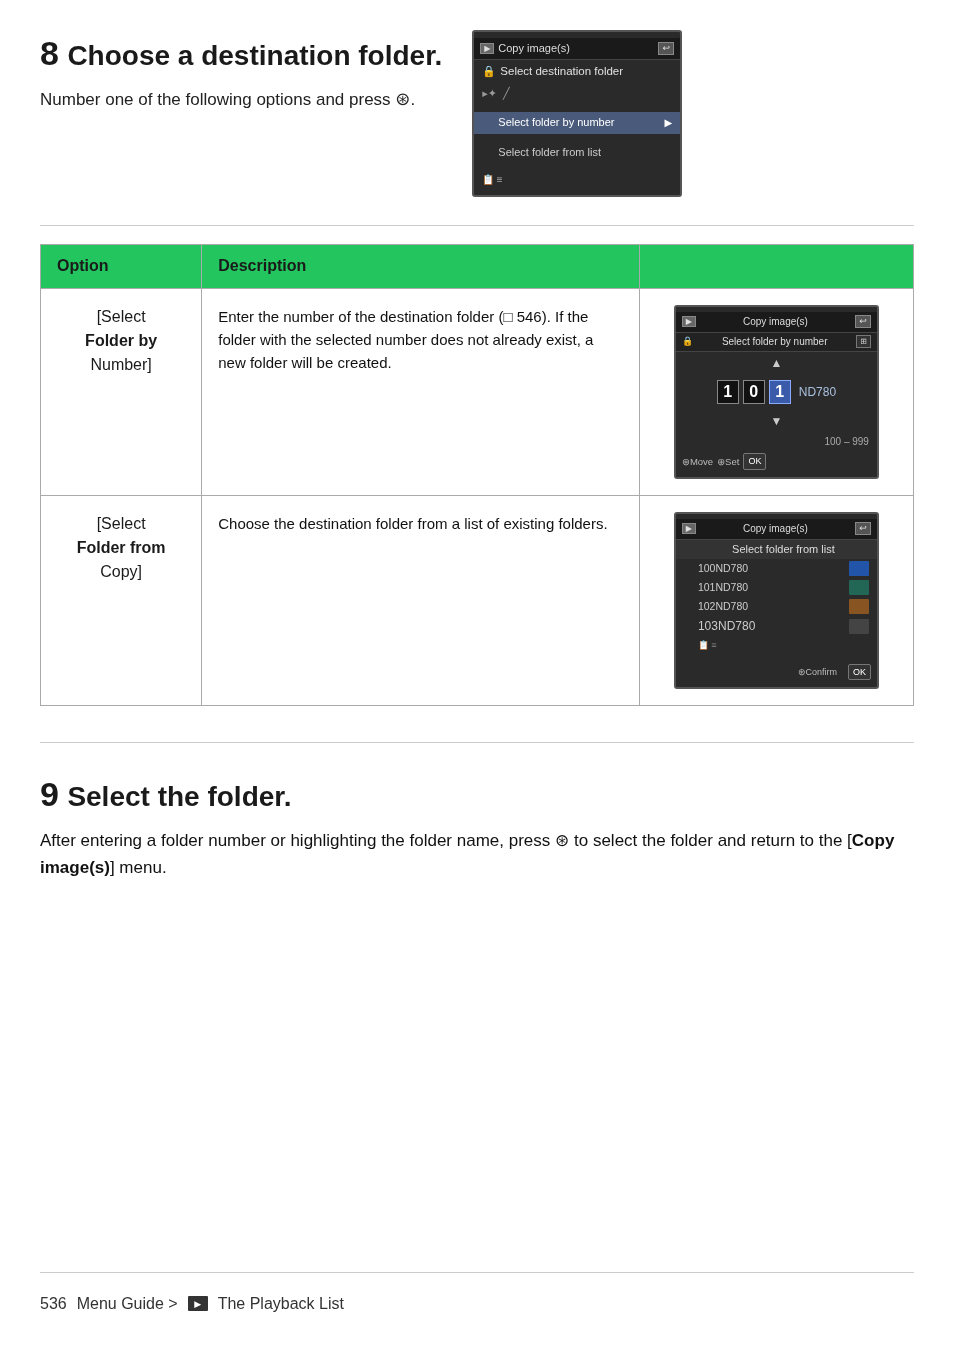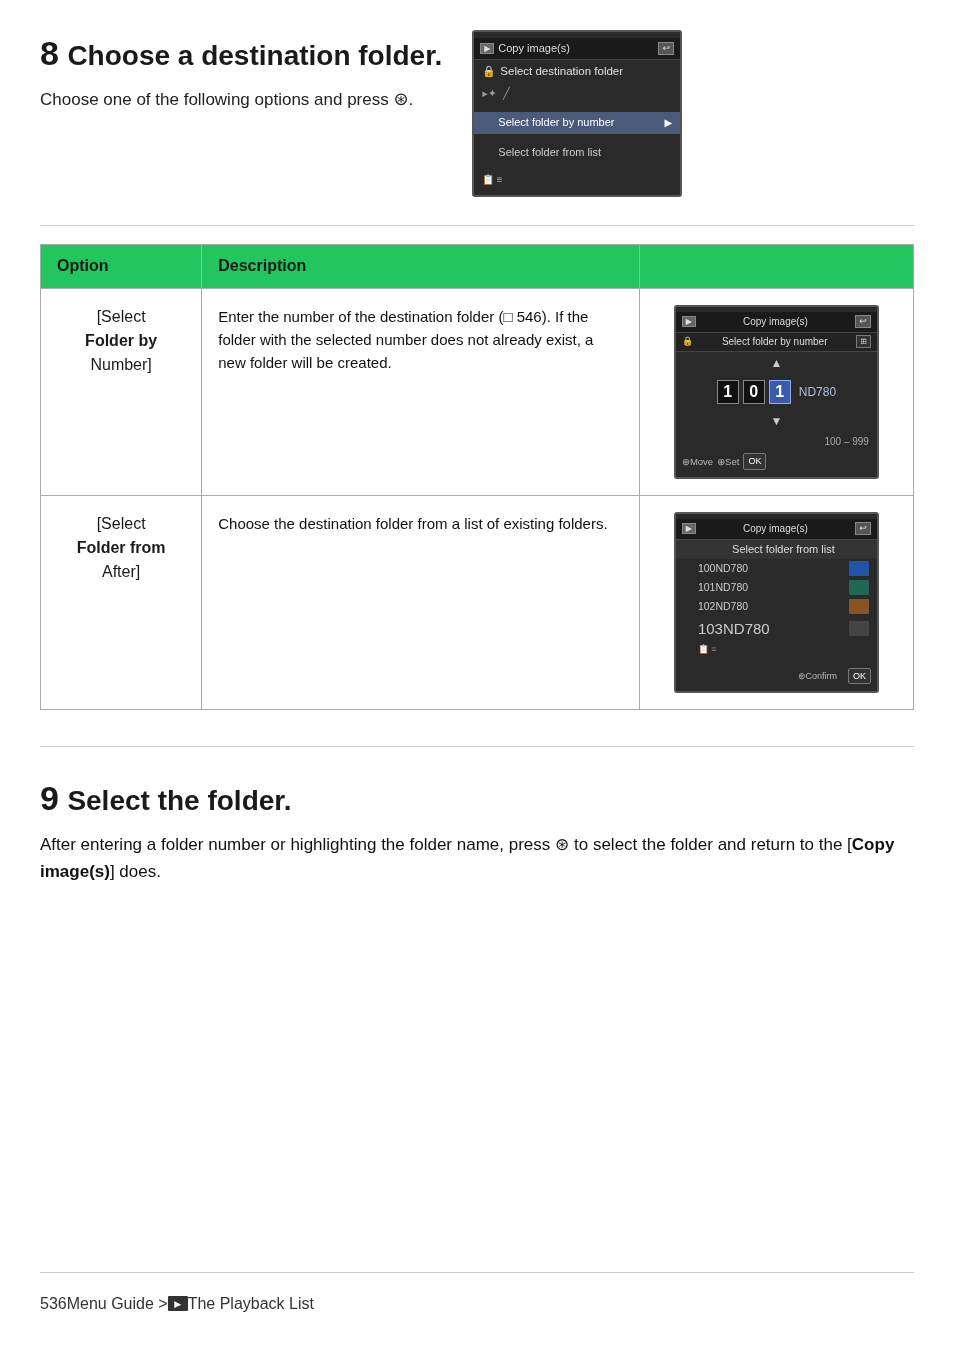--- a/index.html
+++ b/index.html
@@ -298,20 +298,21 @@
       max-width: 860px;
     }
 
     
     .page-footer {
       margin-top: auto;
       padding-top: 20px;
       border-top: 1px solid #ccc;
       display: flex;
       align-items: center;
+      gap: 10px;
       font-size: 16px;
       color: #333;
     }
 
     .footer-icon {
       width: 20px;
       height: 15px;
       background: #333;
       display: inline-flex;
       align-items: center;
@@ -375,21 +376,21 @@
 <div class="page-container">
 
   <div class="step-section">
     <div class="step-header">
       <div class="step-title-block">
         <div>
           <span class="step-number">8</span>
           <span class="step-title">Choose a destination folder.</span>
         </div>
         <div class="step-subtitle">
-          <span>Choose one of the following options and press</span>
+          <span>Number one of the following options and press</span>
           <span style="font-size:18px;"> ⊛</span><span>.</span>
         </div>
       </div>
 
       <div class="camera-screen">
         <div class="cam-top-row">
           <div class="cam-top-icon">▶</div>
           <span class="cam-top-label">Copy image(s)</span>
           <div class="cam-top-back">↩</div>
         </div>
@@ -485,21 +486,21 @@
             </div>
           </div>
         </td>
       </tr>
 
       <tr>
         <td>
           <div class="option-label">
             <span>[Select</span><br>
             <strong>Folder from</strong><br>
-            <span>After]</span>
+            <span>Copy]</span>
           </div>
         </td>
         <td>
           <div class="option-desc">Choose the destination folder from a list of existing folders.</div>
         </td>
         <td class="option-screen-cell">
           <div class="cam-screen-number">
             
             <div class="cam-top-row">
               <div class="cam-top-icon">▶</div>
@@ -515,21 +516,21 @@
             </div>
             <div class="cam-list-item">
               <span style="font-size:10.5px; color:#ccc;">101ND780</span>
               <div class="folder-thumb teal" style="margin-left:auto;"></div>
             </div>
             <div class="cam-list-item">
               <span style="font-size:10.5px; color:#ccc;">102ND780</span>
               <div class="folder-thumb orange" style="margin-left:auto;"></div>
             </div>
             <div class="cam-list-item">
-              <span style="font-size:15px; color:#ccc;">103ND780</span>
+              <span style="font-size:12px; color:#ccc;">103ND780</span>
               <div class="folder-thumb gray" style="margin-left:auto;"></div>
             </div>
             
             <div style="display:flex; align-items:center; padding:2px 8px 2px 22px; gap:2px;">
               <span style="font-size:9px; color:#888;">📋</span>
               <span style="font-size:9px; color:#888;">≡</span>
             </div>
             <div class="cam-spacer"></div>
             
             <div class="cam-bottom-confirm">
@@ -546,21 +547,21 @@
   <hr class="section-divider">
 
   <div class="step9-section">
     <div class="step9-header">
       <span class="step-number">9</span>
       <span class="step-title" style="margin-left:4px;">Select the folder.</span>
     </div>
     <div class="step9-body">
       <span>After entering a folder number or highlighting the folder name, press</span>
       <span style="font-size:17px;"> ⊛ </span>
-      <span>to select the folder and return to the [</span><span class="bold">Copy image(s)</span><span>] does.</span>
+      <span>to select the folder and return to the [</span><span class="bold">Copy image(s)</span><span>] menu.</span>
     </div>
   </div>
 
   <div style="flex:1;"></div>
 
   <div class="page-footer">
     <span>536</span>
     <span>Menu Guide &gt;</span>
     <div class="footer-icon">
       <span>▶</span>

